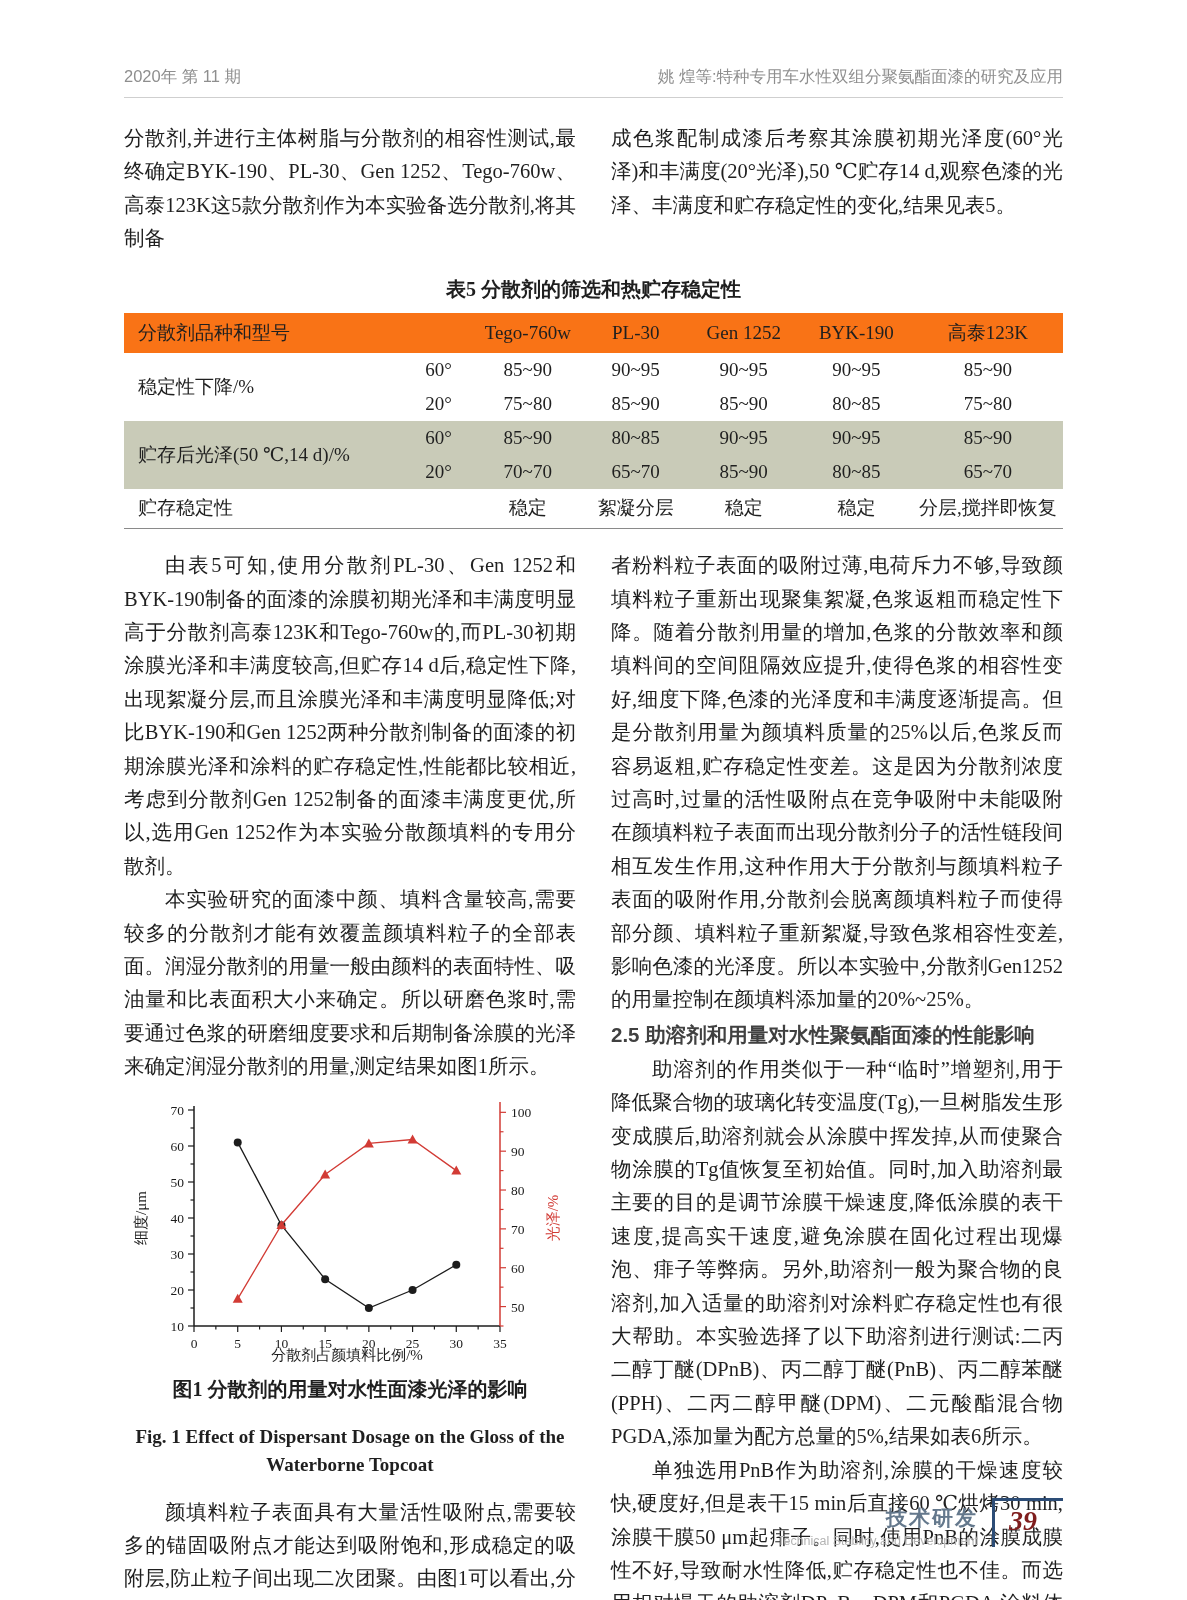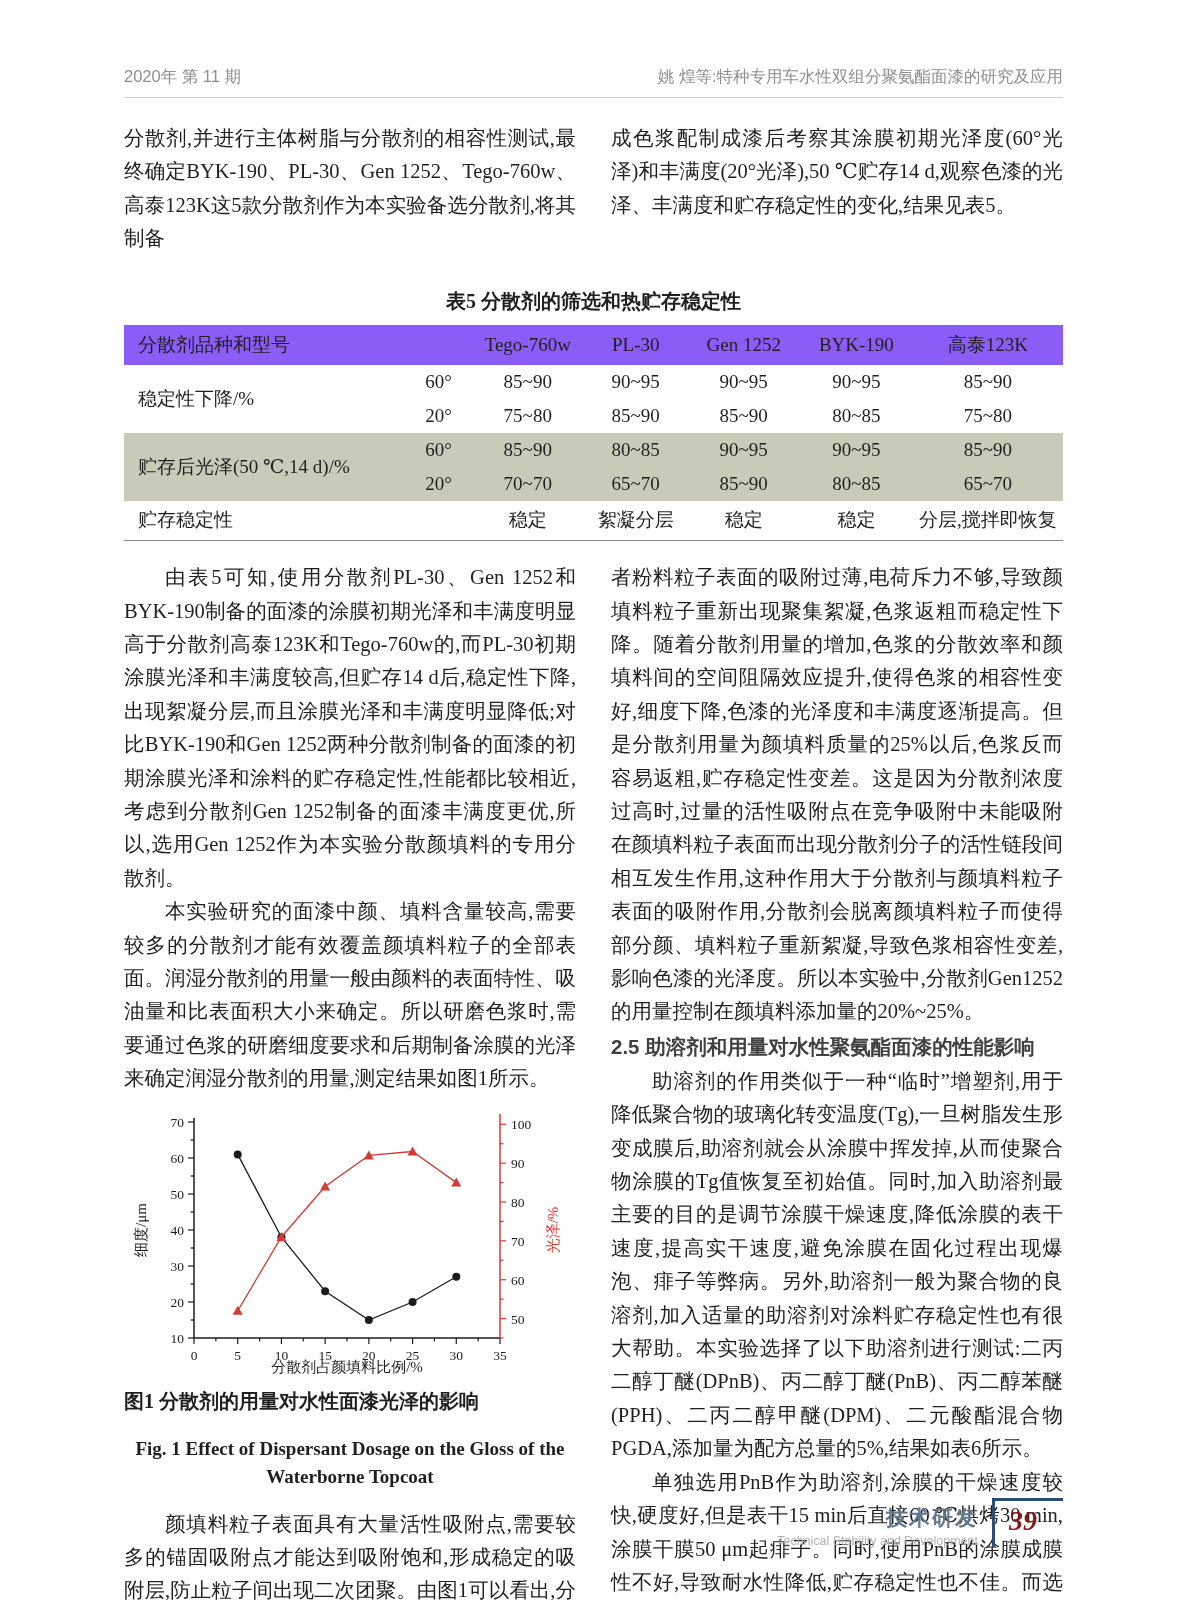--- a/index.html
+++ b/index.html
@@ -16,34 +16,34 @@
     font-family:"Liberation Sans","DejaVu Sans",sans-serif;
     font-size:16.5px; color:#8e8e8e; padding-bottom:9px;
     border-bottom:1.5px solid #cfcfcf;
   }
   .cols { display:flex; gap:35px; }
   .col { width:452px; }
   .body-text { font-size:20.5px; line-height:1.63; text-align:justify; }
   .body-text.indent { text-indent:2em; }
   .top-cols { margin-top:24px; }
   
-  .table-block { margin-top:32px; }
+  .table-block { margin-top:20px; }
   .tbl-title-zh { text-align:center; font-weight:bold; font-size:20px; }
   .tbl-title-en { text-align:center; font-weight:bold; font-size:18.5px; margin-top:3px; }
   table.data { width:100%; border-collapse:collapse; margin-top:10px; font-size:19px;
                border-bottom:1.5px solid #8a8a8a; }
   table.data td { text-align:center; padding:4px 2px; height:34px; }
   table.data td.rowlabel { text-align:left; padding-left:14px; }
-  tr.head-row td { background:#8b5cf6; height:40px; }
+  tr.head-row td { background:#f97316; height:40px; }
   tr.band td { background:#c9cbb8; }
   tr.stab-row td { height:40px; }
   
   .figure { margin-top:14px; }
   .figure svg { display:block; margin:0 auto; }
-  .fig-cap-zh { font-weight:bold; font-size:20px; margin-top:10px; }
+  .fig-cap-zh { text-align:center; font-weight:bold; font-size:20px; margin-top:10px; }
   .fig-cap-en { text-align:center; font-weight:bold; font-size:19px; margin:20px auto 0 auto; width:430px; line-height:1.5; }
   .after-fig { margin-top:16px; }
   .sec-heading {
     font-family:"Liberation Sans","DejaVu Sans",sans-serif;
     font-weight:bold; font-size:20.5px; color:#404040; margin:4px 0 4px 0;
   }
   .main-cols { margin-top:20px; }
   .para-gap { margin-top:0px; }
   
   .pg-footer { position:absolute; top:1498px; right:124px; display:flex; align-items:flex-start; gap:14px; }

